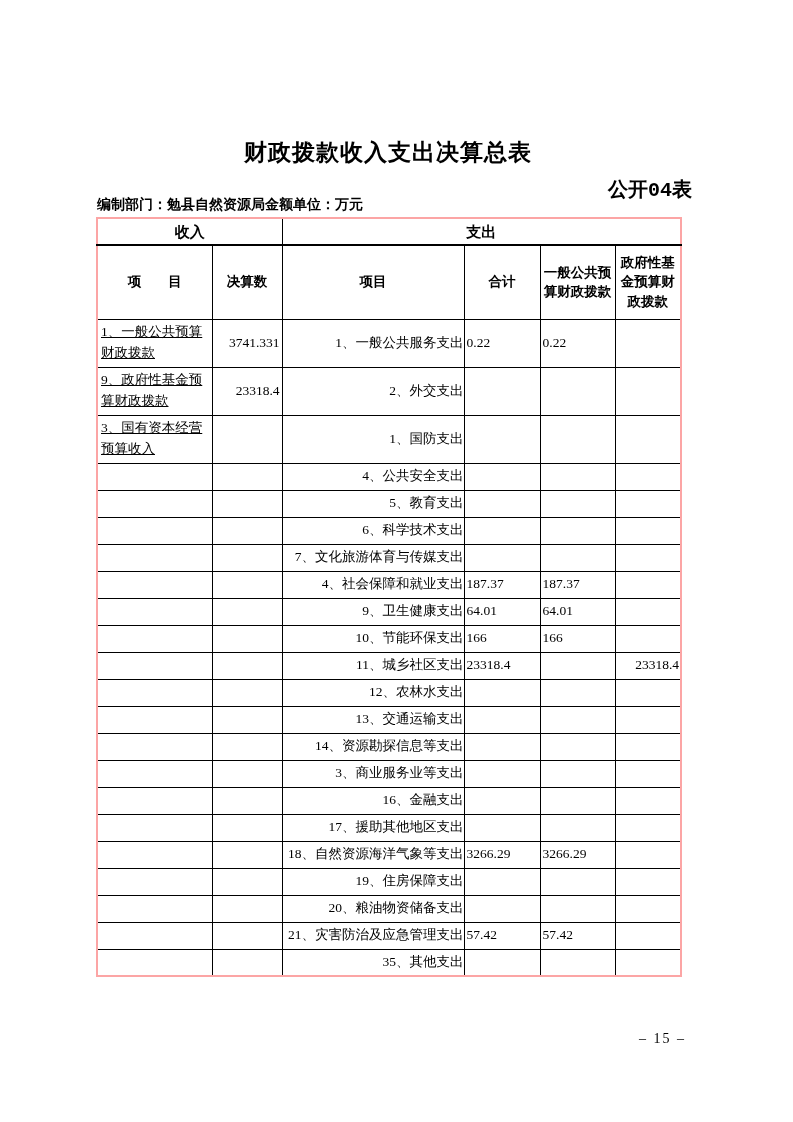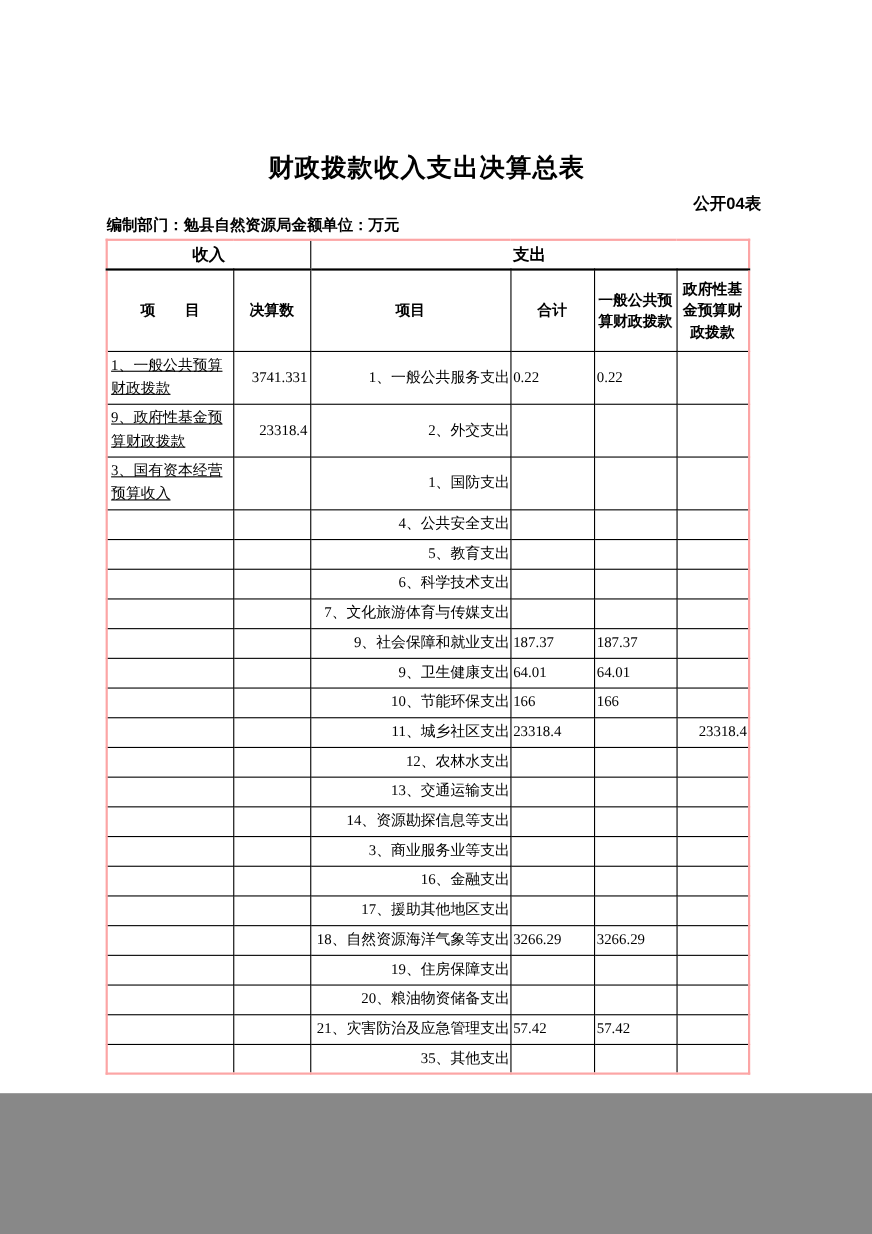--- a/index.html
+++ b/index.html
@@ -1,31 +1,31 @@
 <!DOCTYPE html>
 <html><head>
 <meta charset="utf-8">
 <style>
   * { margin:0; padding:0; box-sizing:border-box; }
   html,body { background:#888; }
   .page {
-    position:relative; width:793px; height:994px; background:#ffffff;
+    position:relative; width:793px; height:1122px; background:#ffffff;
     margin:0 auto; overflow:hidden; color:#000;
     font-family:"Liberation Serif","DejaVu Serif",serif;
   }
   .content { position:absolute; left:96px; top:0; width:584px; height:100%; }
   .doc-title {
     position:absolute; top:137px; left:0; right:0; text-align:center;
     font-family:"Liberation Sans","DejaVu Sans",sans-serif;
     font-weight:bold; font-size:23px; letter-spacing:1px;
   }
   .meta-code {
     position:absolute; top:176px; left:0; right:-12px; text-align:right;
-    font-family:Liberation Sans, sans-serif;
-    font-weight:bold; font-size:15px;
+    font-family:Liberation Mono, monospace;
+    font-weight:bold; font-size:20px;
   }
   .meta-line {
     position:absolute; top:196px; left:1px; right:6px;
     display:flex; 
     font-family:"Liberation Sans","DejaVu Sans",sans-serif;
     font-weight:bold; font-size:14px;
   }
   table.fiscal {
     position:absolute; top:217px; left:0;
     width:584px; table-layout:fixed;
@@ -147,21 +147,21 @@
     <td class="ci"></td>
     <td class="ca"></td>
     <td class="ei">7、文化旅游体育与传媒支出</td>
     <td class="ev"></td>
     <td class="eg"></td>
     <td class="ef"></td>
   </tr>
           <tr>
     <td class="ci"></td>
     <td class="ca"></td>
-    <td class="ei">9、社会保障和就业支出</td>
+    <td class="ei">4、社会保障和就业支出</td>
     <td class="ev">187.37</td>
     <td class="eg">187.37</td>
     <td class="ef"></td>
   </tr>
           <tr>
     <td class="ci"></td>
     <td class="ca"></td>
     <td class="ei">9、卫生健康支出</td>
     <td class="ev">64.01</td>
     <td class="eg">64.01</td>

